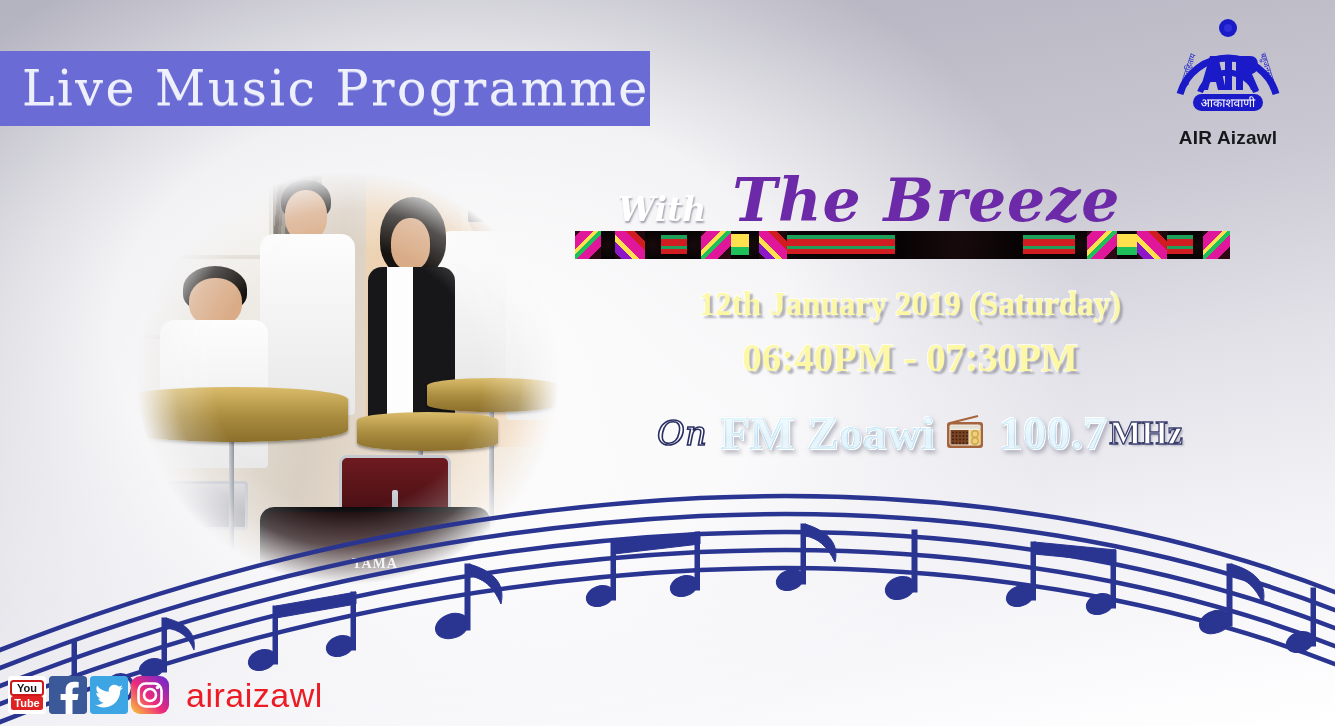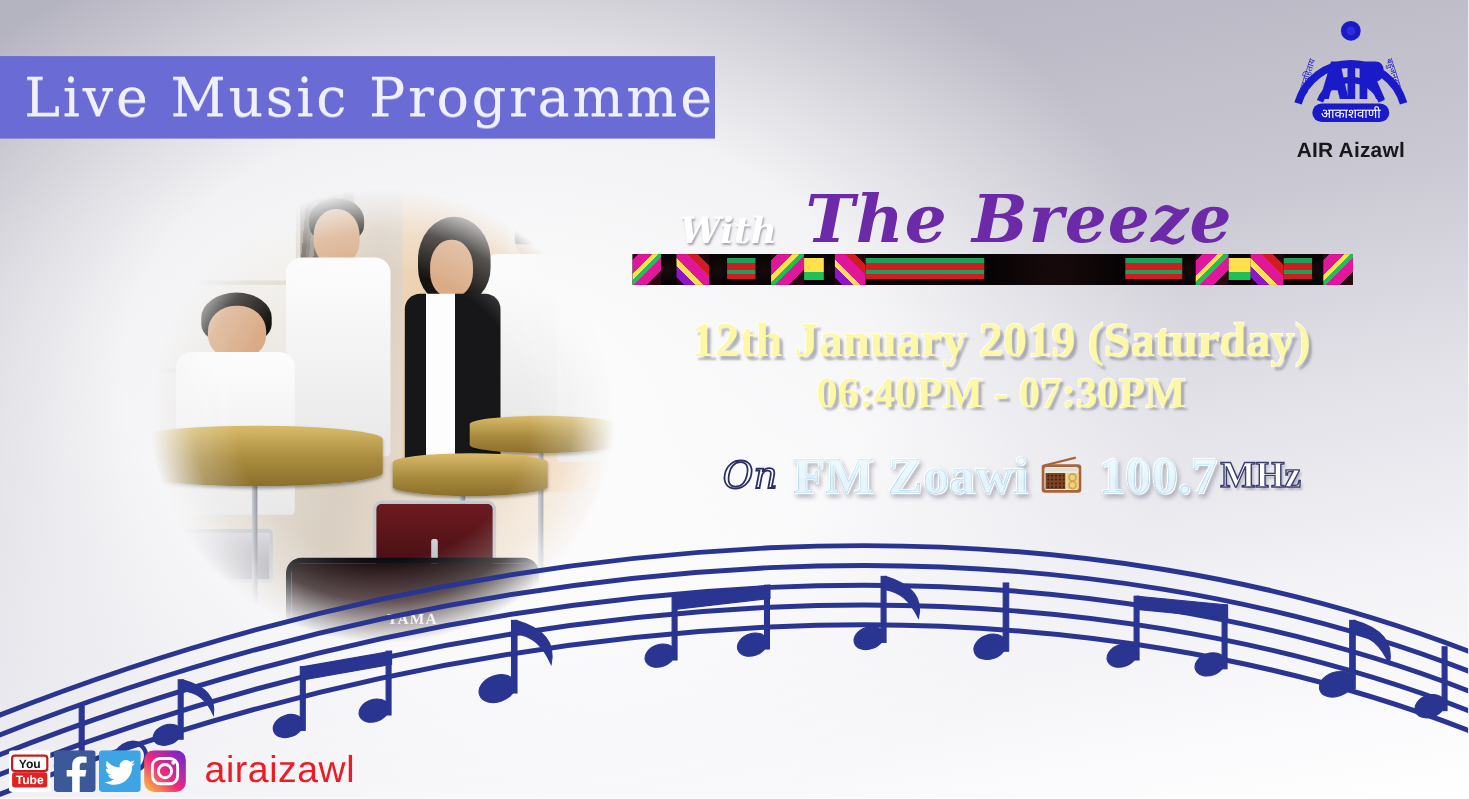--- a/index.html
+++ b/index.html
@@ -166,21 +166,21 @@
   
   #date-line,#time-line{
     position:absolute;width:660px;text-align:center;left:580px;
     font-family:"Liberation Serif",serif;font-weight:bold;line-height:1;
     color:#fdf8a6;
     -webkit-text-stroke:1.4px #ffffff;
     paint-order:stroke fill;
     text-shadow:3px 3px 2px rgba(120,120,135,.55);
     white-space:nowrap;
   }
-  #date-line{top:288px;font-size:44px;}
+  #date-line{top:288px;font-size:33px;}
   #time-line{top:338px;font-size:39px;}
 
   
   #freq-line{
     position:absolute;left:580px;top:404px;width:680px;height:58px;
     display:flex;align-items:center;justify-content:center;
   }
   #on-word{
     font-family:"DejaVu Serif",serif;font-style:italic;font-size:34px;
     color:#ffffff;-webkit-text-stroke:1.6px #2a2e63;line-height:1;
@@ -200,21 +200,21 @@
     font-family:"Liberation Serif",serif;font-weight:bold;font-size:34px;line-height:1;
     color:#ffffff;-webkit-text-stroke:1.3px #3a3f6e;margin-left:2px;
     text-shadow:2px 2px 2px rgba(120,120,140,.45);
   }
 
   
   #music-staff{position:absolute;left:0;bottom:0;width:1335px;height:280px;}
 
   
   #footer{
-    position:absolute;left:8px;bottom:6px;height:44px;display:flex;align-items:flex-end;
+    position:absolute;left:8px;bottom:6px;height:44px;display:flex;align-items:flex-start;
   }
   .sicon{width:38px;height:38px;margin-right:3px;flex:0 0 auto;border-radius:3px;}
   #handle{
     font-family:"Liberation Sans",sans-serif;font-size:34px;color:#ec1c24;
     margin-left:14px;letter-spacing:.5px;
   }
 </style>
 </head>
 <body>
 

